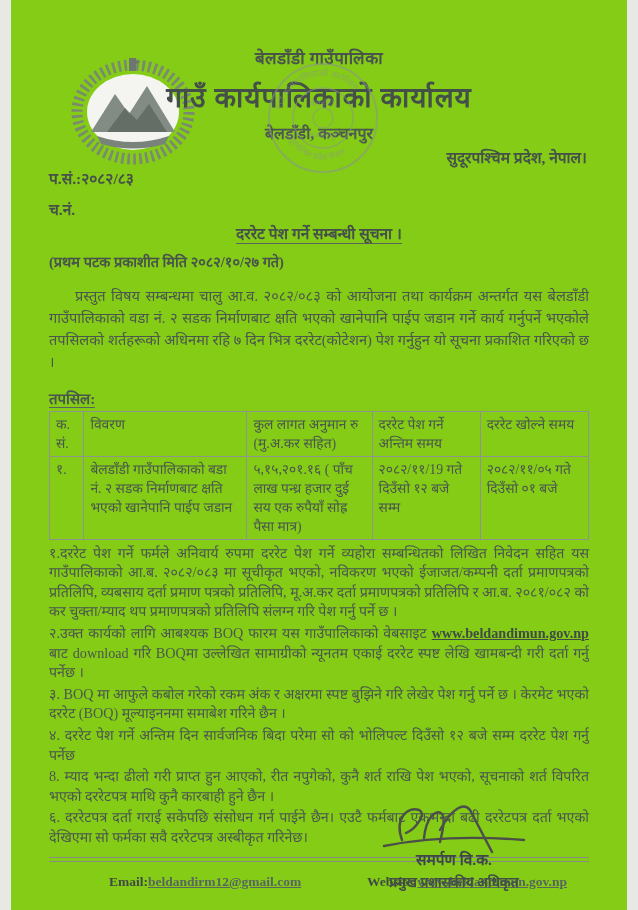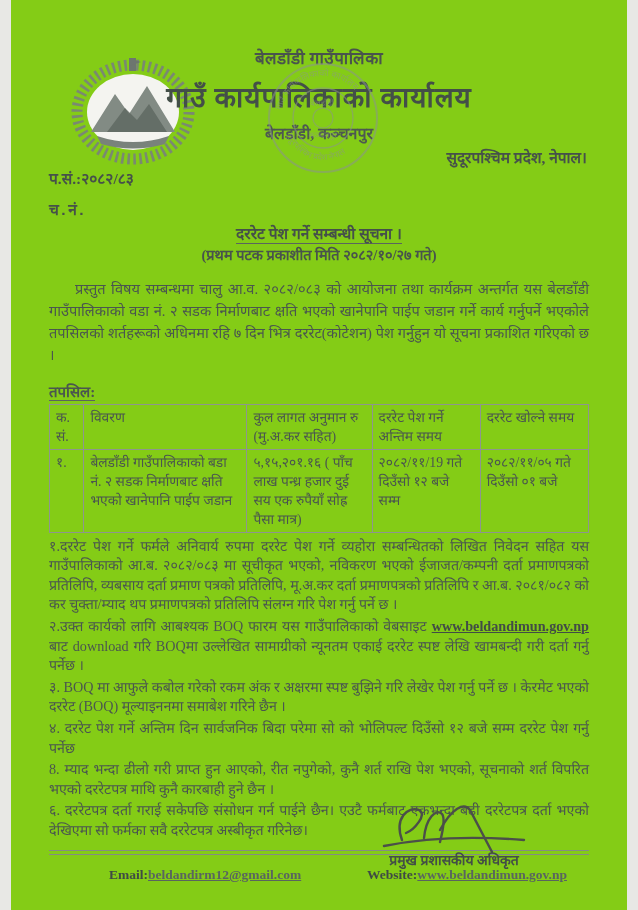--- a/index.html
+++ b/index.html
@@ -16,26 +16,26 @@
   .header{position:relative;height:222px;}
   .emblem{position:absolute;left:56px;top:56px;width:132px;height:120px;}
   .head-center{position:absolute;left:0;right:0;top:46px;text-align:center;}
   .muni-name{font-size:17px;font-weight:bold;color:#49544d;letter-spacing:.5px;}
   .office-name{font-size:28px;font-weight:bold;color:#434f48;margin-top:8px;letter-spacing:1px;}
   .office-loc{font-size:16px;font-weight:bold;color:#4d5851;margin-top:7px;}
   .stamp{position:absolute;left:252px;top:58px;width:120px;height:120px;opacity:.55;}
   .province{position:absolute;right:40px;top:146px;font-size:15.5px;font-weight:bold;color:#46514a;}
   .ref-no{position:absolute;left:38px;top:167px;font-size:15.5px;font-weight:bold;color:#46514a;}
   .date-line{position:absolute;right:44px;top:170px;font-size:15.5px;font-weight:bold;color:#46514a;}
-  .serial-no{position:absolute;left:38px;top:198px;font-size:15.5px;font-weight:bold;color:#46514a;font-family:Liberation Mono, monospace;}
+  .serial-no{position:absolute;left:38px;top:198px;font-size:15.5px;font-weight:bold;color:#46514a;}
   
   .content{padding:0 38px;}
   .notice-title{text-align:center;font-size:15.5px;font-weight:bold;color:#45504a;}
   .notice-title span{border-bottom:1.5px solid #5a645e;padding-bottom:1px;}
-  .publish-date{text-align:center;font-size:14.5px;font-weight:bold;color:#48534c;}
+  .publish-date{text-align:left;font-size:14.5px;font-weight:bold;color:#48534c;margin-top:7px;}
   .intro{margin-top:14px;font-size:14.6px;line-height:22px;text-align:justify;text-indent:26px;color:#4a564f;}
   .tapasil{margin-top:6px;font-size:15px;font-weight:bold;}
   .tapasil span{border-bottom:1.5px solid #5a645e;}
   
   table.quote{border-collapse:collapse;width:100%;margin-top:3px;font-size:13.8px;color:#4a564f;}
   table.quote td,table.quote th{border:1.3px solid #8e958f;padding:3px 6px;vertical-align:top;text-align:left;font-weight:normal;line-height:19px;}
   th.c1,td.c1{width:24px;}
   th.c2,td.c2{width:178px;}
   th.c3,td.c3{width:128px;}
   th.c4,td.c4{width:106px;}
@@ -154,16 +154,17 @@
 
   <div class="sig-block">
     <svg class="sig-svg" width="180" height="62" viewBox="0 0 180 62">
       <g fill="none" stroke="#4b4f49" stroke-width="2.4" stroke-linecap="round">
         <path d="M38,40 C30,18 44,6 55,10 C64,14 50,30 42,33"></path>
         <path d="M60,38 C62,18 72,8 78,14 C82,19 78,34 76,42"></path>
         <path d="M76,30 C88,8 100,2 106,10 L128,52"></path>
         <path d="M20,46 C60,38 110,36 160,40"></path>
       </g>
     </svg>
+    <div class="sig-name">समर्पण वि.क.</div>
     <div class="sig-title">प्रमुख प्रशासकीय अधिकृत</div>
   </div>
 
 </div>
 
 </body></html>

